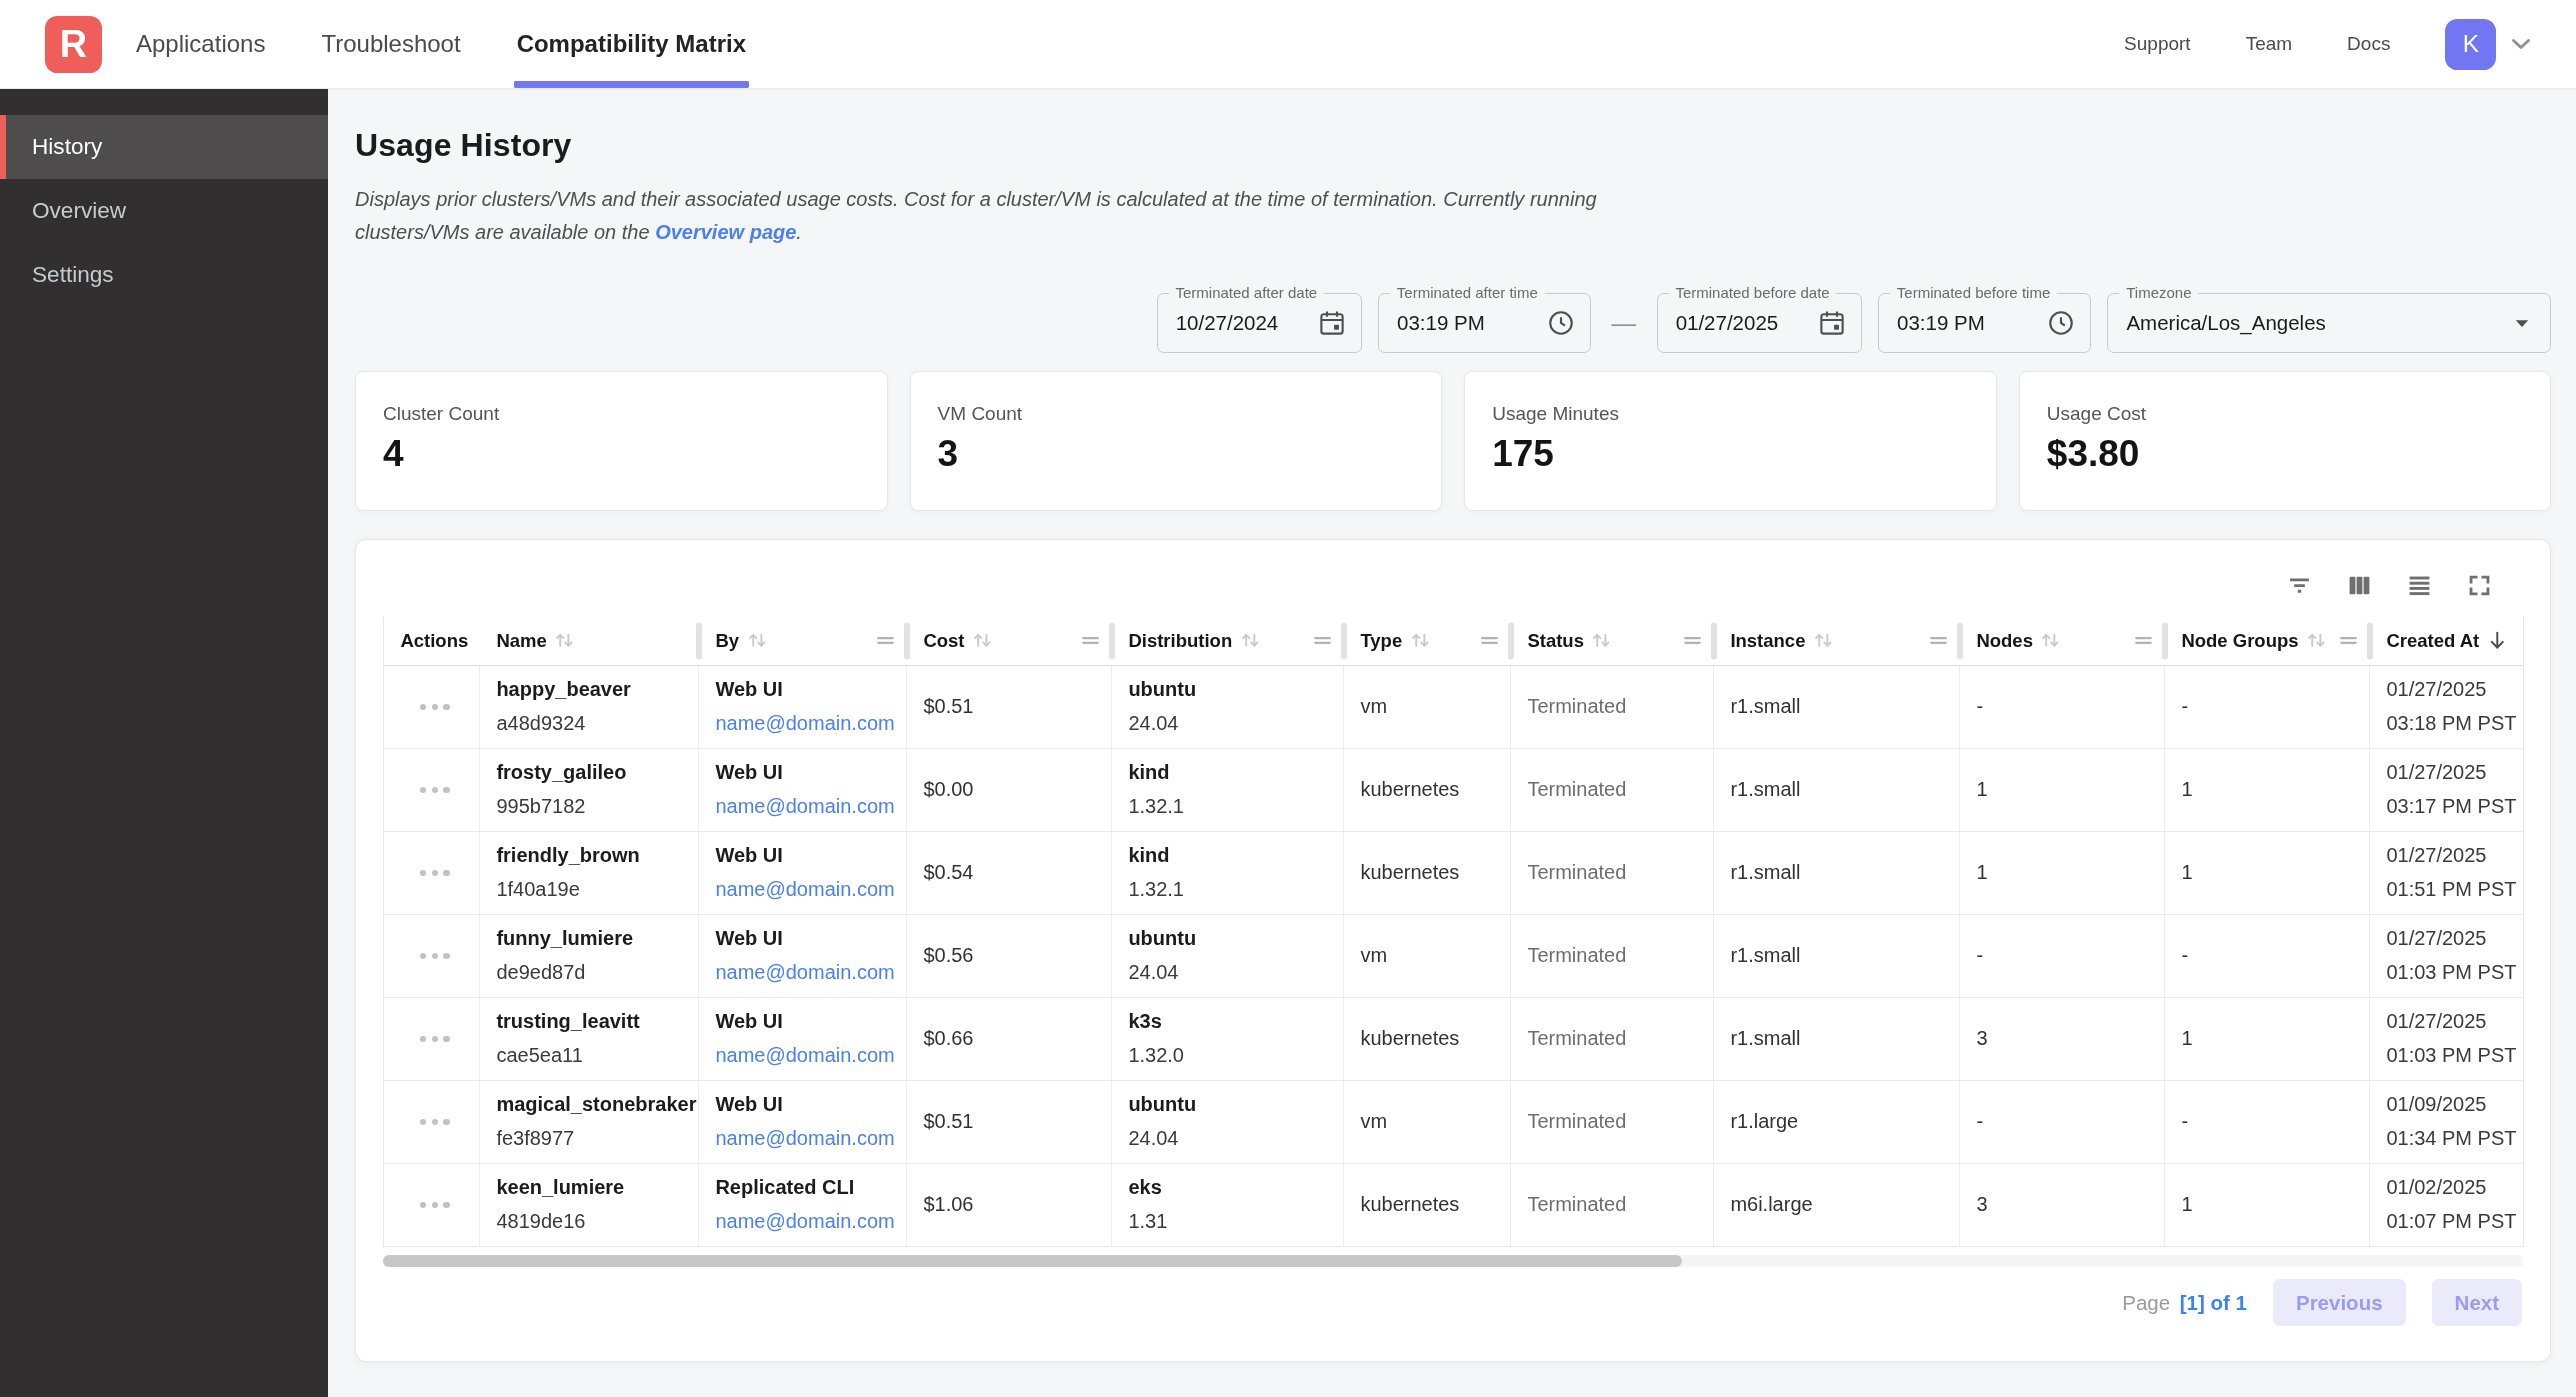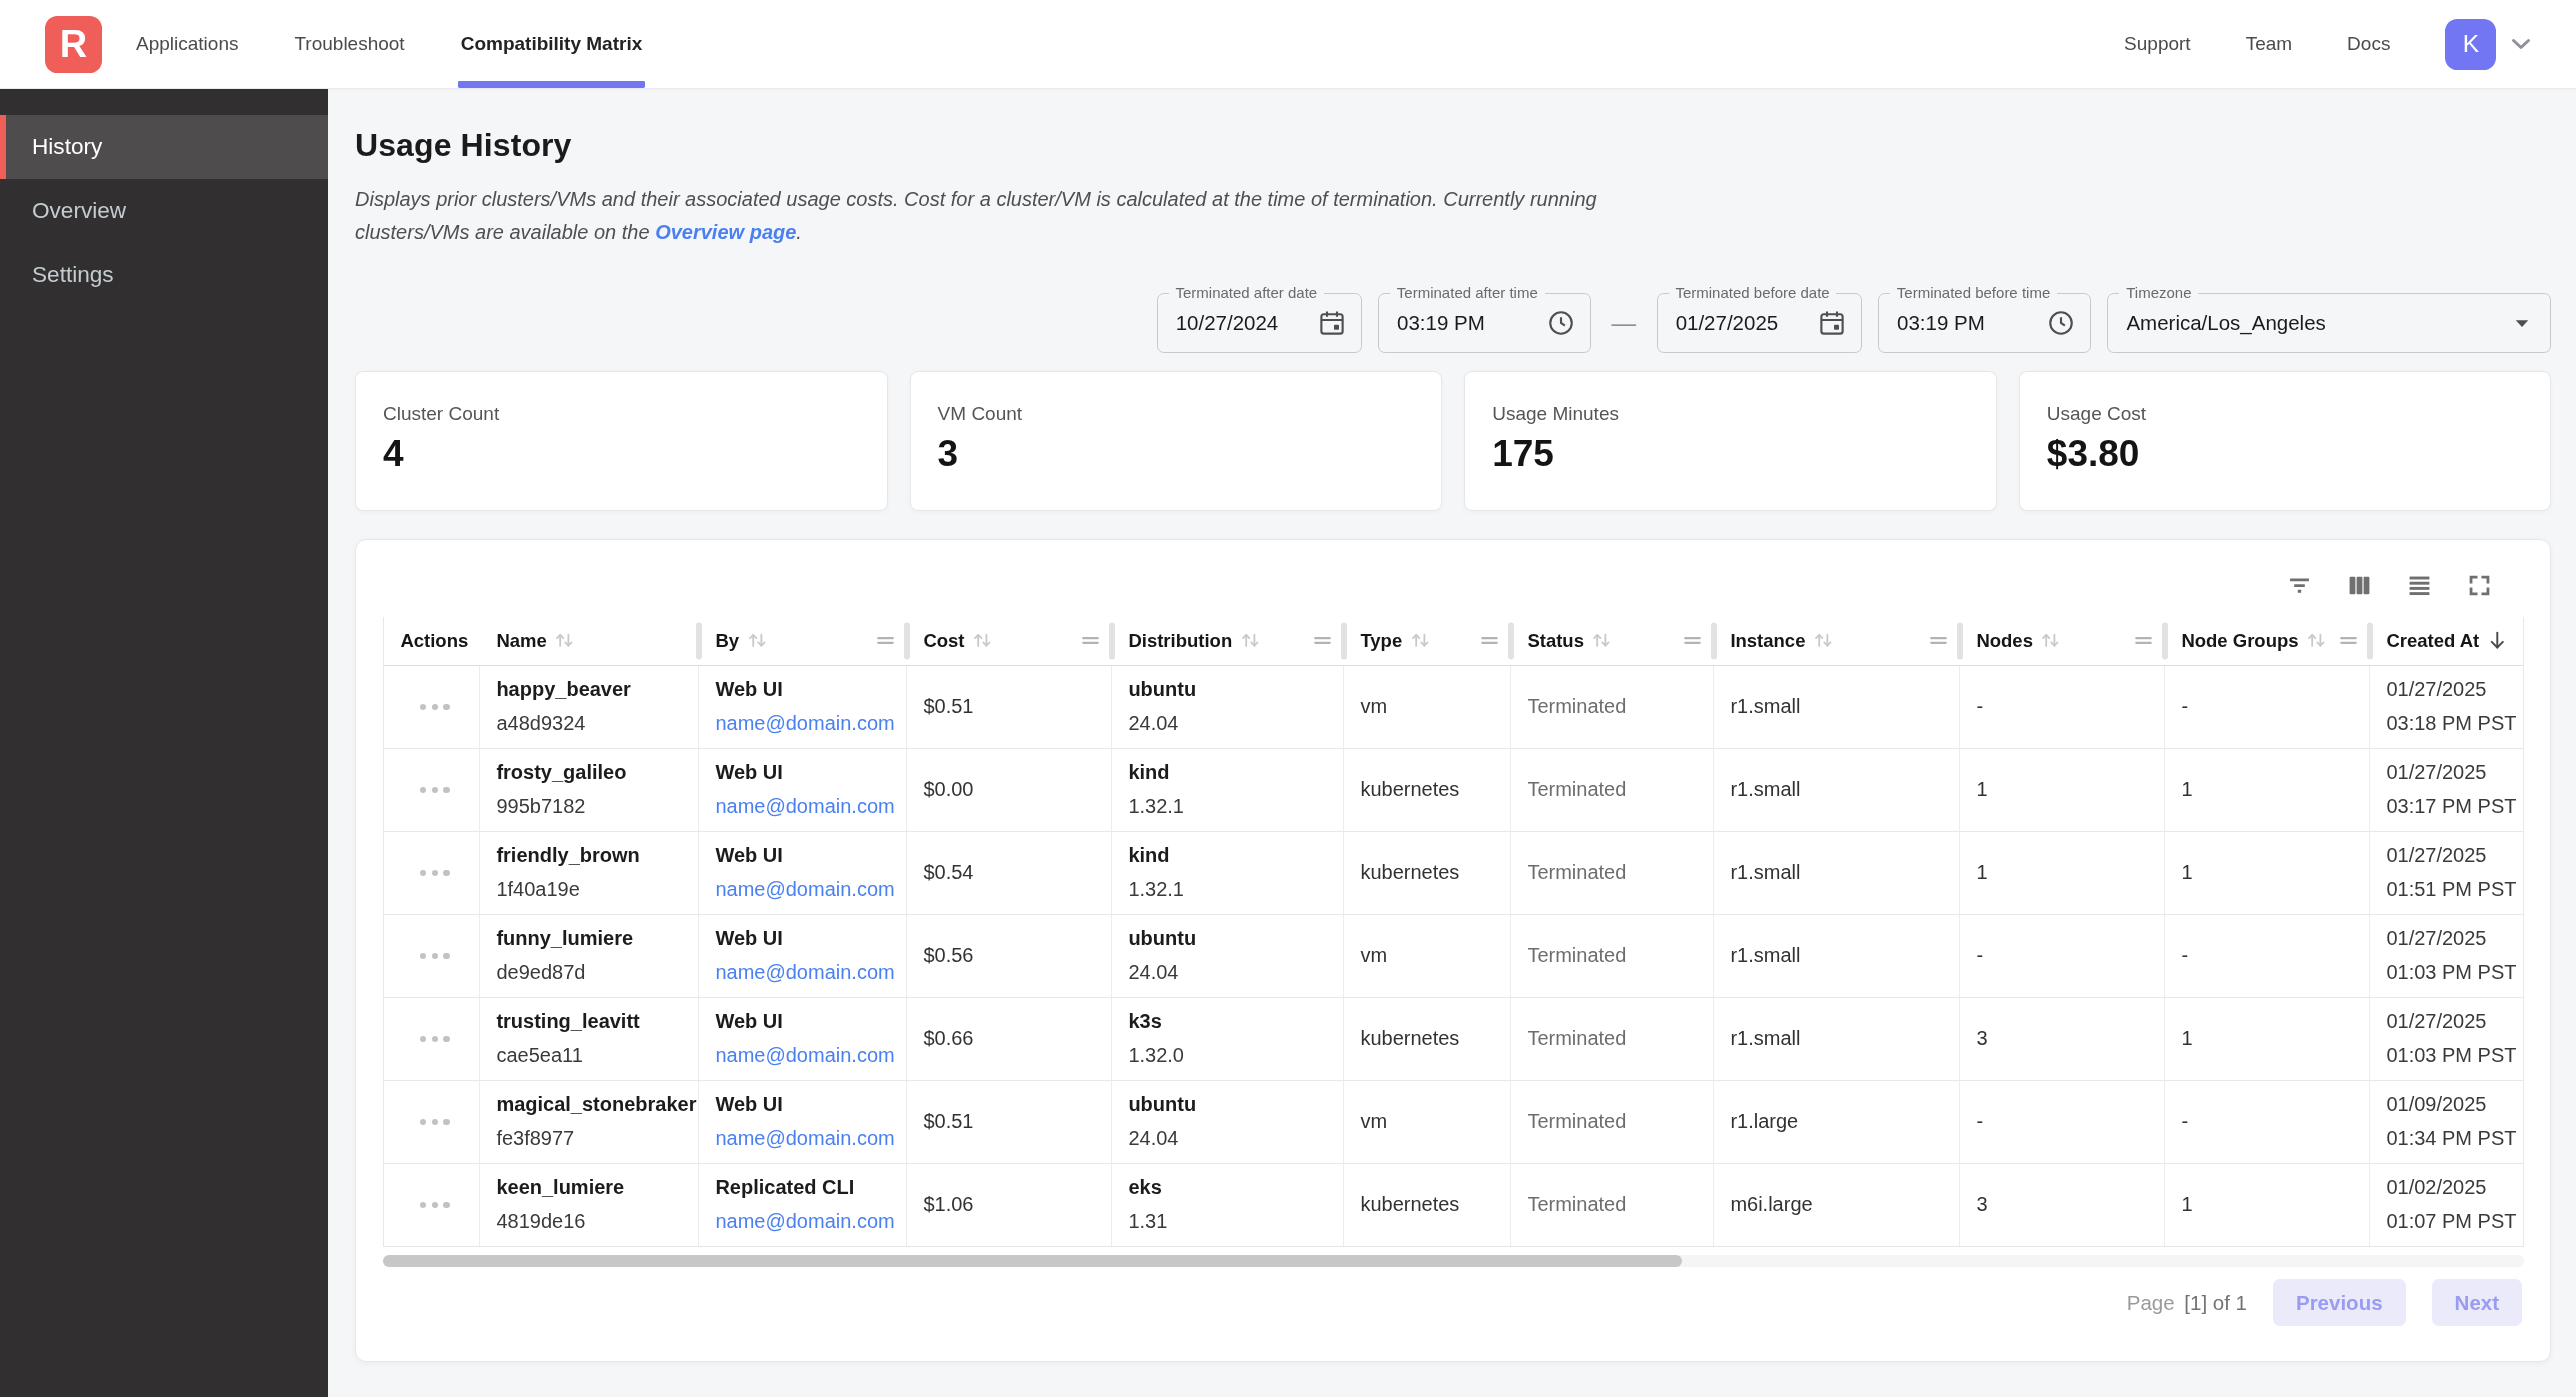--- a/index.html
+++ b/index.html
@@ -21,21 +21,21 @@
     z-index:20;
   }
   .logo {
     width:57px; height:57px; border-radius:12.3px; background:#ef5e58;
     color:#fff; font-weight:800; font-size:38px;
     display:flex; align-items:center; justify-content:center; flex:0 0 auto;
   }
   .nav-tabs { display:flex; align-items:stretch; height:100%; margin-left:34px; }
   .nav-tab {
     position:relative; display:flex; align-items:center;
-    margin-right:56px; font-size:19px; color:#4b4b4b; white-space:nowrap;
+    margin-right:56px; font-size:24px; color:#4b4b4b; white-space:nowrap;
   }
   .nav-tab.active { color:#232323; font-weight:700; }
   .nav-tab.active::after {
     content:""; position:absolute; left:-2.7px; right:-2.7px; bottom:0;
     height:7.5px; background:#7276f2; border-radius:1.4px;
   }
   .nav-right { margin-left:auto; display:flex; align-items:center; gap:55px; }
   .nav-link { font-size:19px; color:#4b4b4b; white-space:nowrap; }
   .account { display:flex; align-items:center; gap:9.6px; }
   .avatar {
@@ -137,21 +137,21 @@
   .dots i { width:6.2px; height:6.2px; border-radius:50%; background:#c2c2c4; display:block; }
 
   .hscroll { position:relative; height:12.3px; margin-top:8.2px; width:2141px; background:#f5f5f6; border-radius:6.2px; }
   .hscroll .thumb { position:absolute; left:0; top:0; height:12.3px; width:1299px; background:#c7c7c9; border-radius:6.2px; }
 
   .pagination {
     display:flex; justify-content:flex-end; align-items:center; gap:26px;
     height:71px; font-size:20.5px; padding-right:1.4px;
   }
   .page-label { color:#9a9a9a; }
-  .page-info { color:#737373; font-weight:400; margin-left:-16.4px; }
+  .page-info { color:#3b82f6; font-weight:700; margin-left:-16.4px; }
   .pg-btn {
     background:#eaeafb; color:#999cf0; font-weight:700; font-size:20.5px;
     border:none; border-radius:6.8px; padding:11.6px 23px;
     font-family:inherit;
   }
 </style>
 </head>
 <body>
 
 <header class="topnav">

